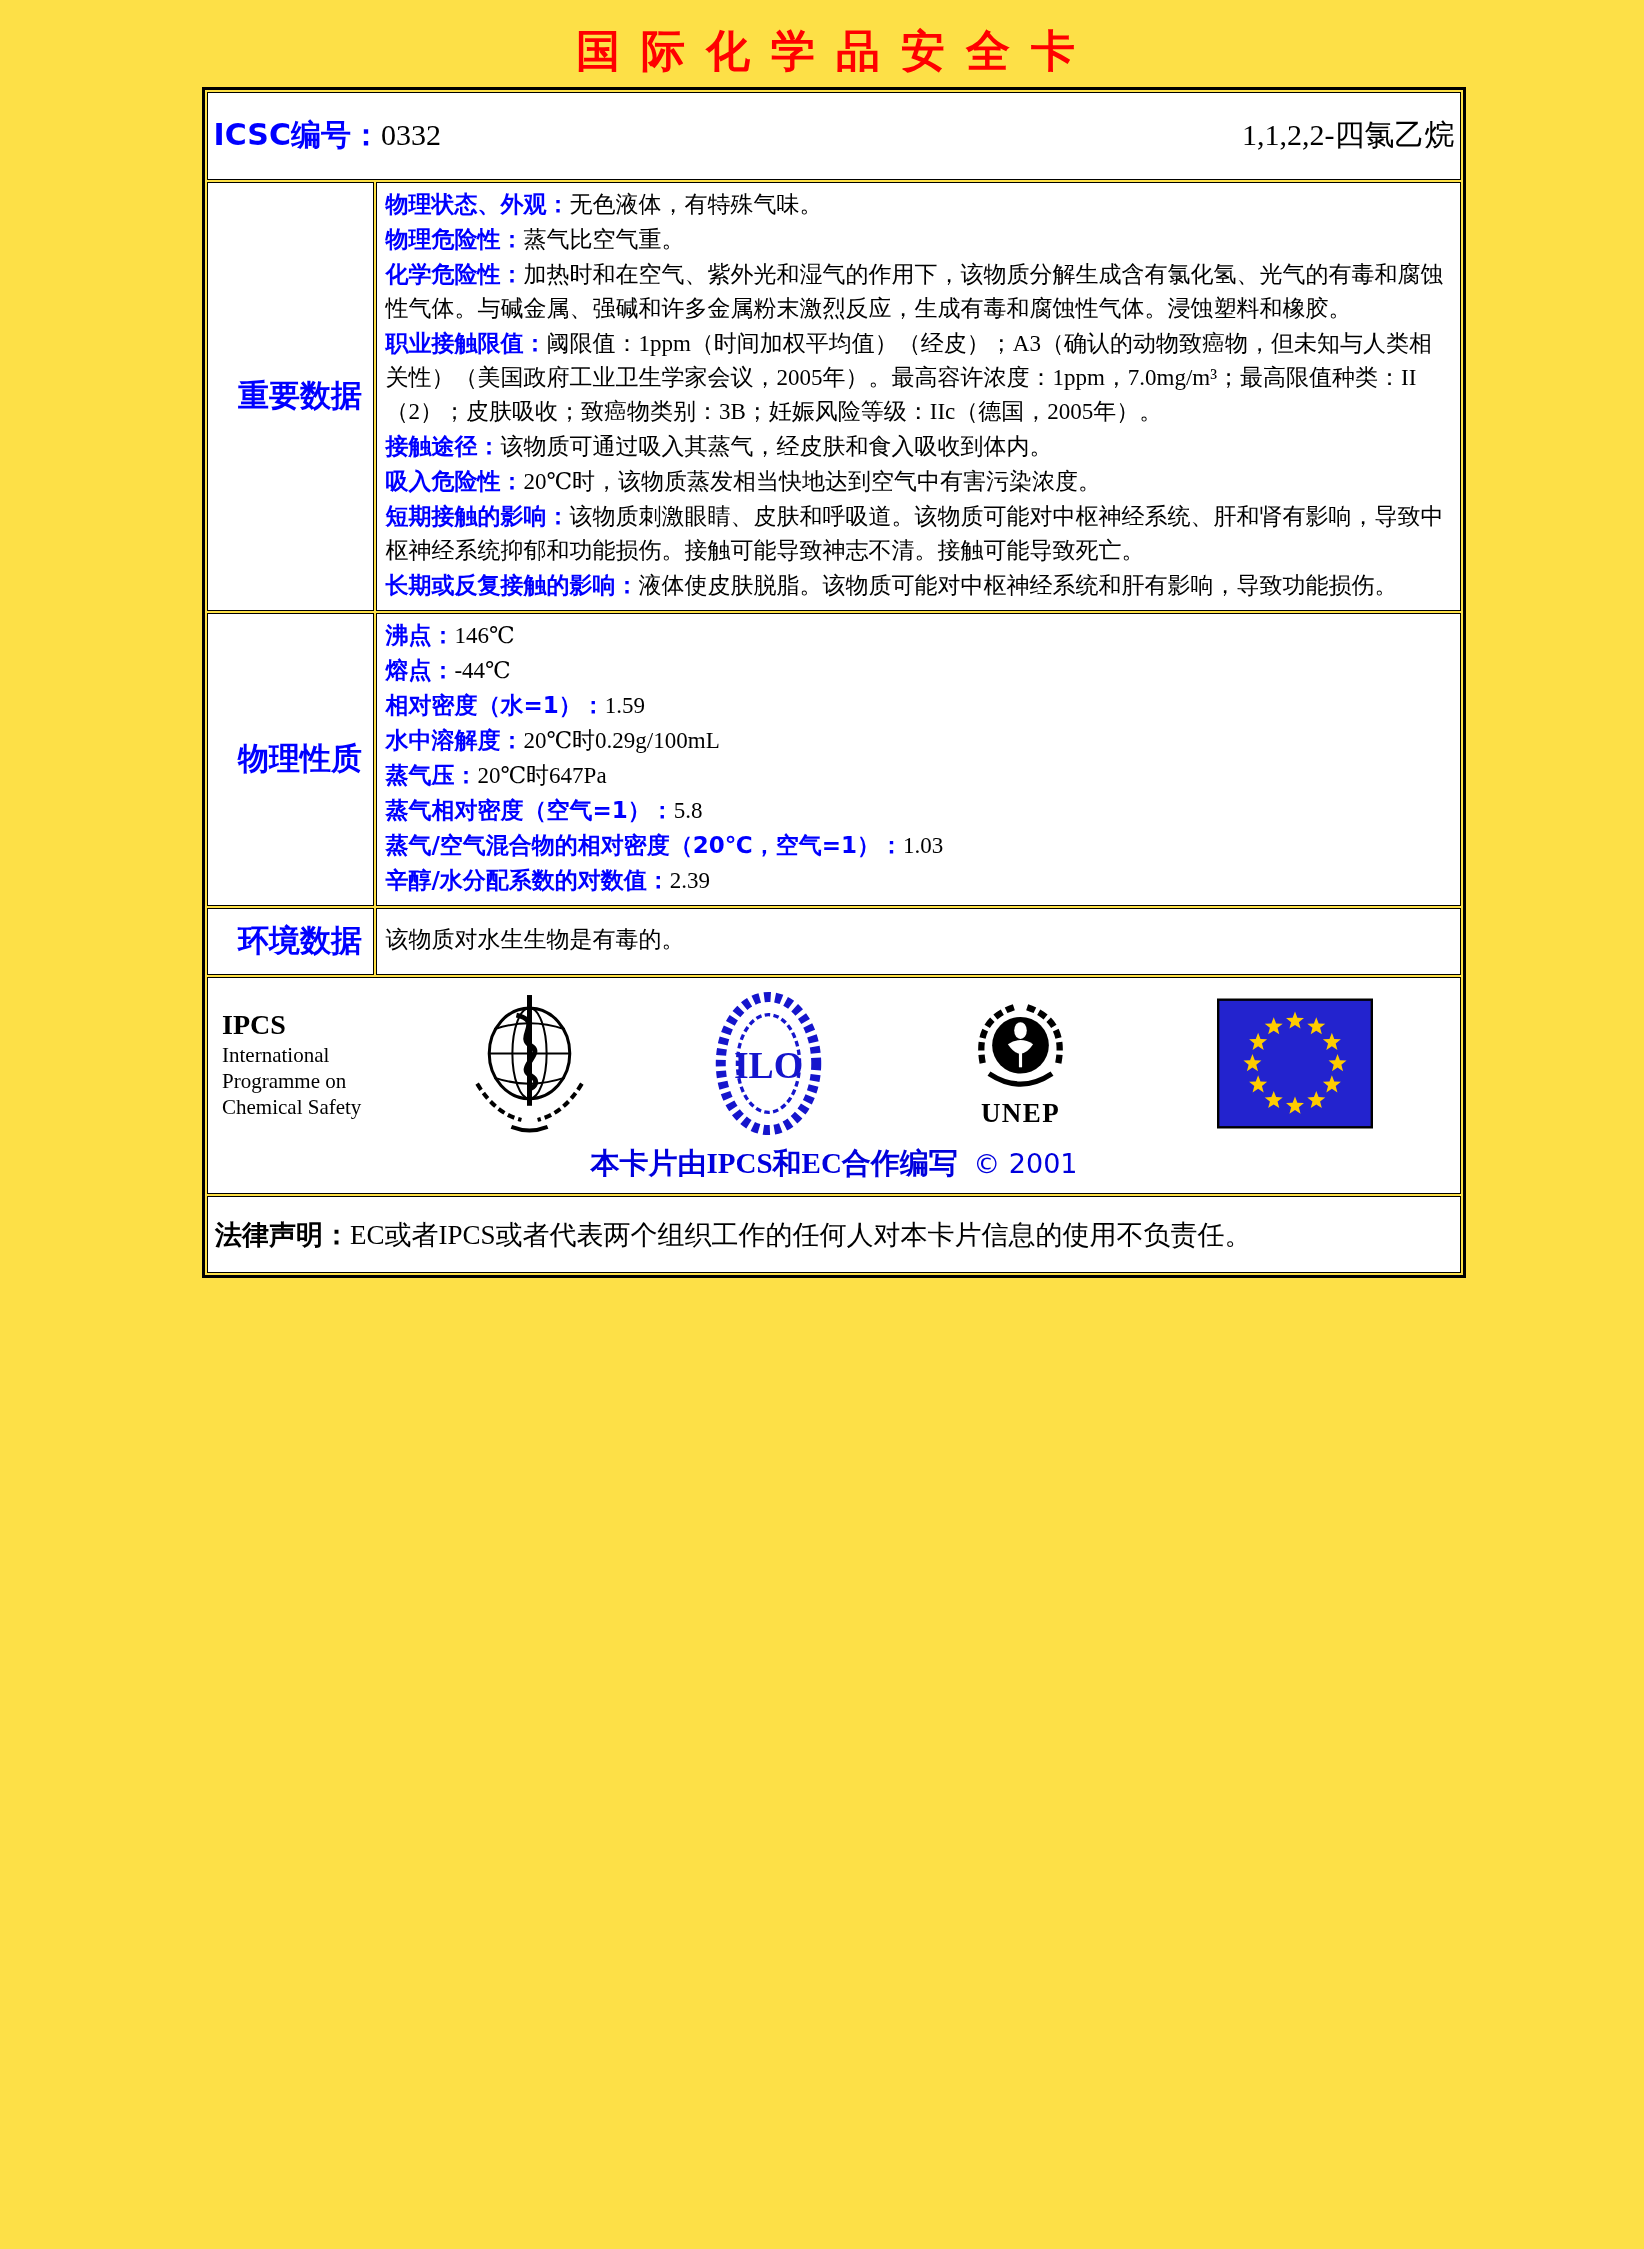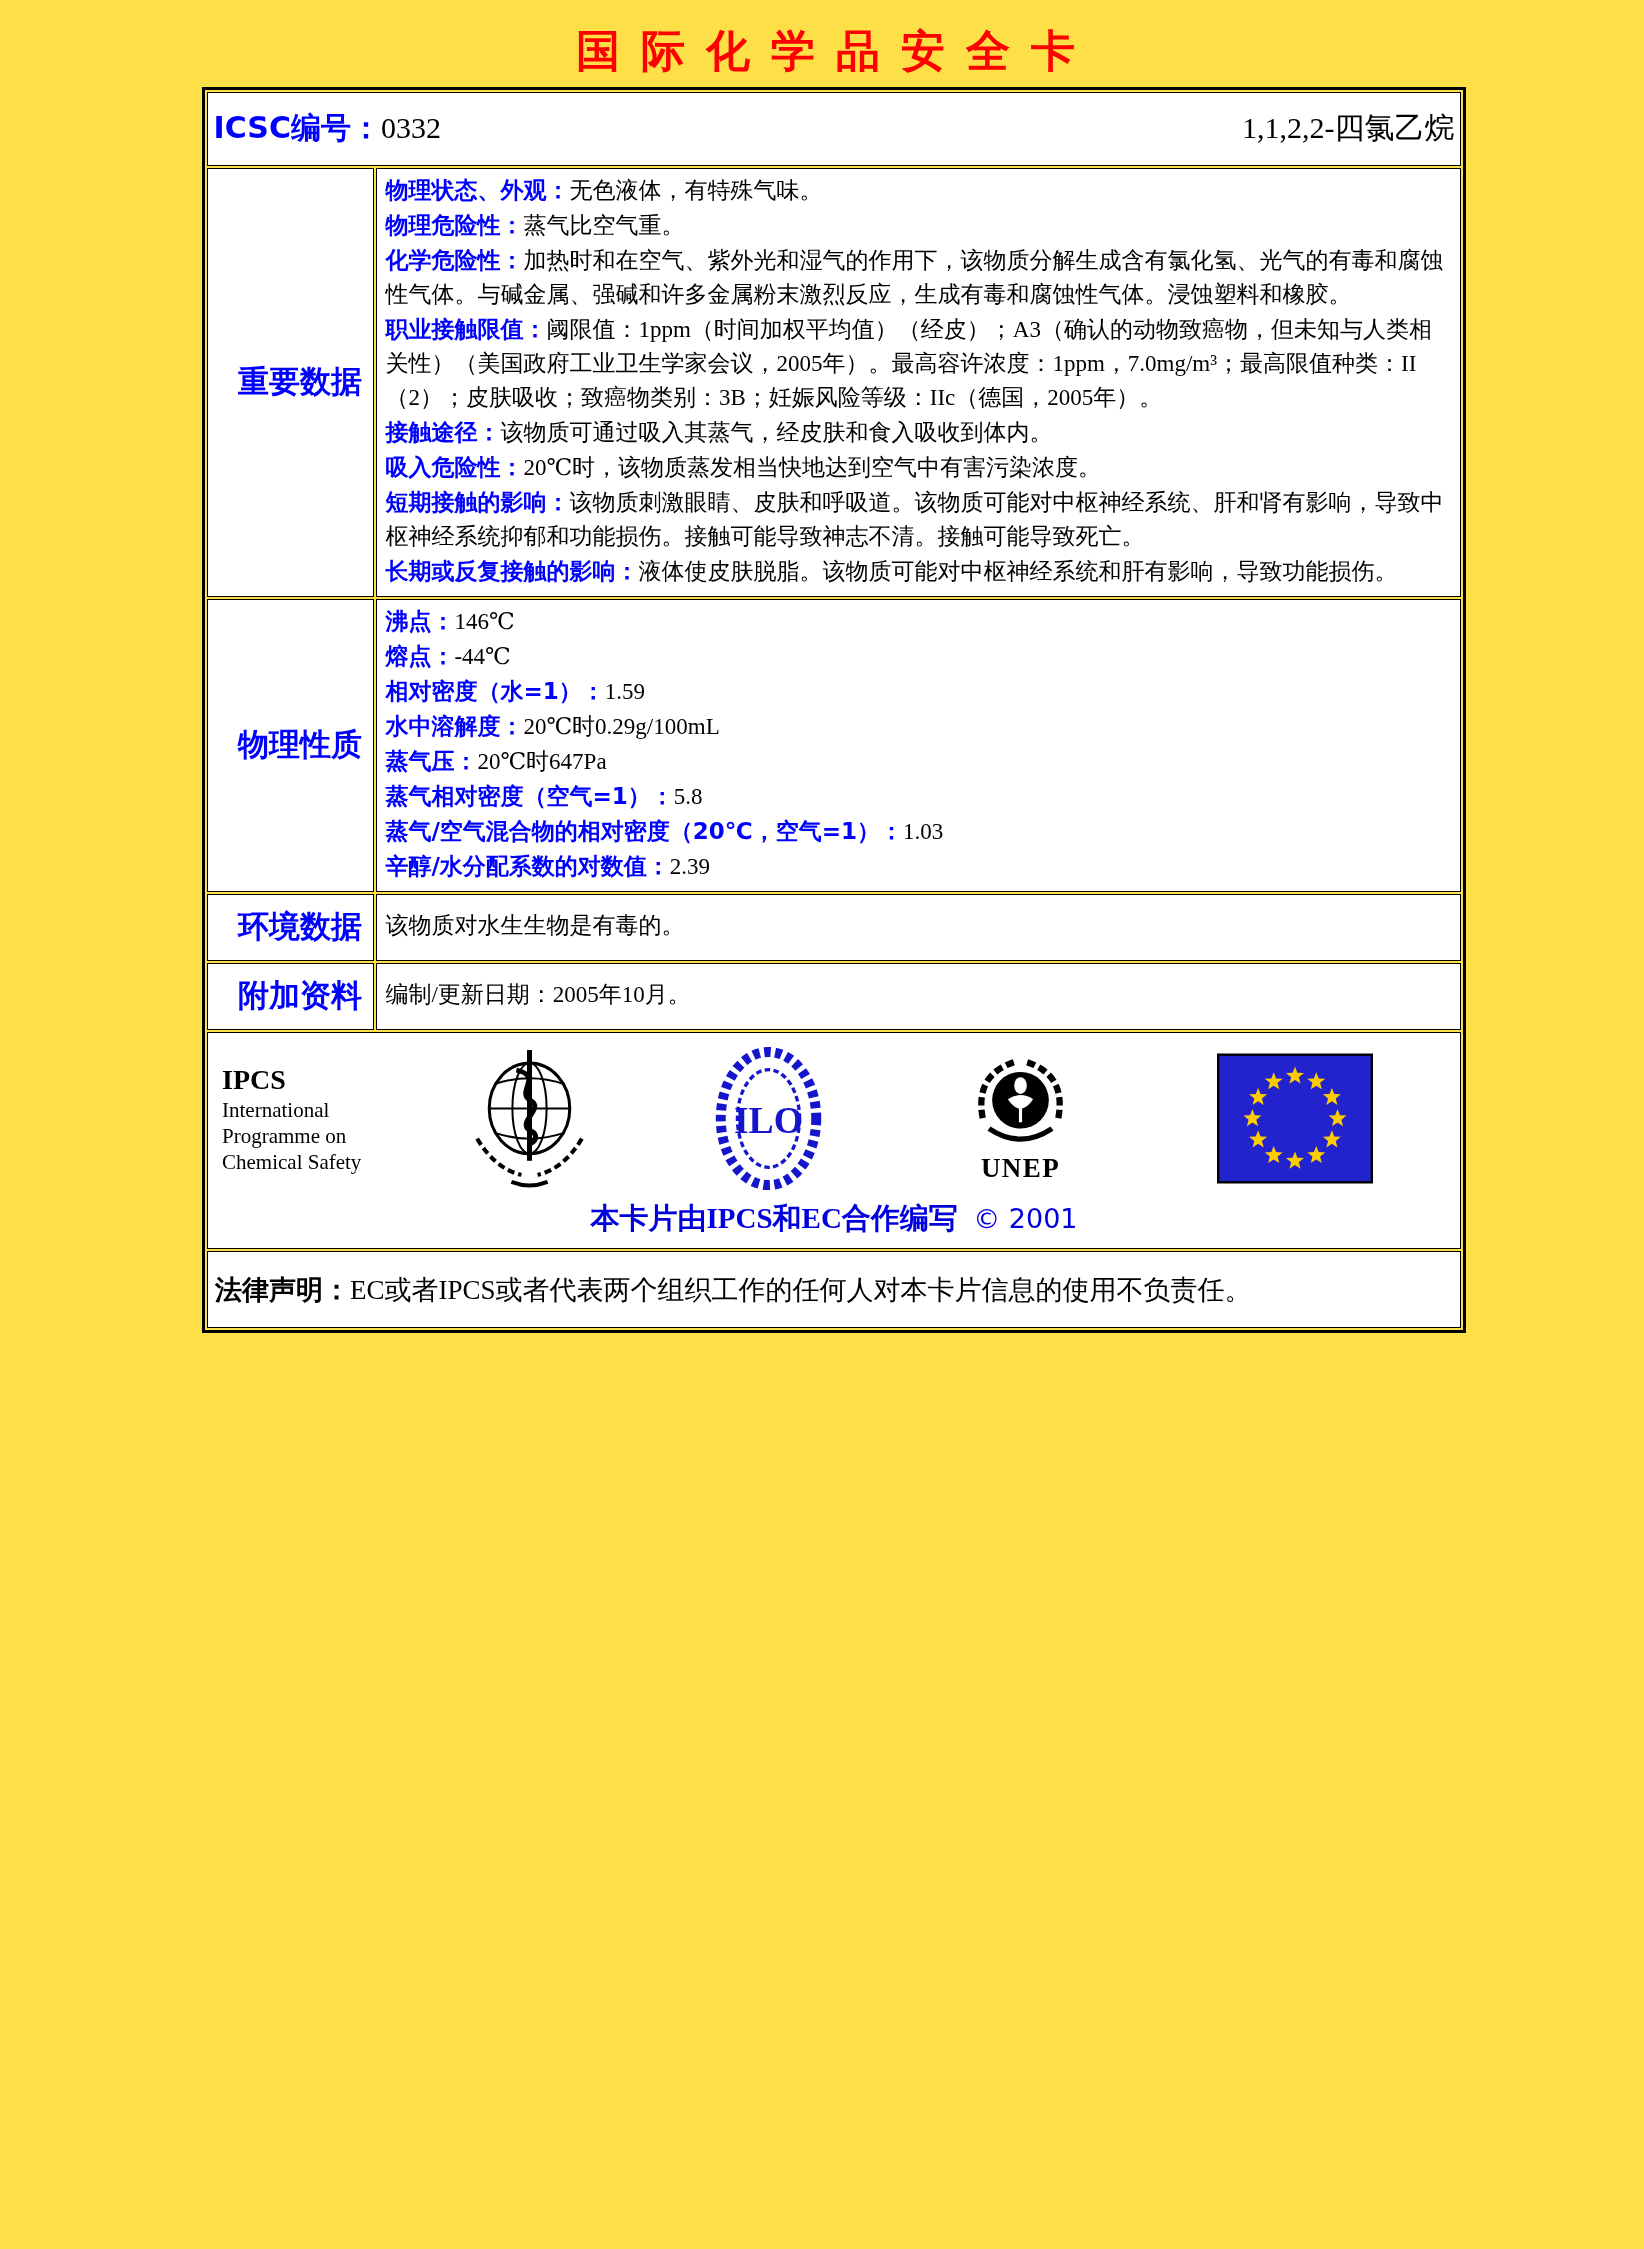--- a/index.html
+++ b/index.html
@@ -40,21 +40,21 @@
     border-spacing:2.8px;
     table-layout:fixed;
   }
   table.card td{
     border:1.4px solid #000;
     background:#fff;
     vertical-align:middle;
   }
   col.c-label{width:167px;}
   .header-cell{
-    height:74px;
+    height:88px;
     font-size:30px;
     padding:0 5.6px;
   }
   .header-flex{display:flex;justify-content:space-between;align-items:center;}
   .lbl{
     color:var(--accent-blue);
     font-weight:bold;
     font-family:"DejaVu Sans","Liberation Sans",sans-serif;
   }
   .row-label{
@@ -164,24 +164,20 @@
         <div class="item"><span class="lbl">辛醇/水分配系数的对数值：</span><span>2.39</span></div>
       </td>
     </tr>
 
     <tr>
       <td class="row-label">环境数据</td>
       <td class="content env-cell">该物质对水生生物是有毒的。</td>
     </tr>
 
 
-    <tr>
-      <td class="row-label">附加资料</td>
-      <td class="content add-cell">编制/更新日期：2005年10月。</td>
-    </tr>
 
     <tr>
       <td colspan="2" class="logos-cell">
         <div class="logos-flex">
           <div class="ipcs-block">
             <div class="ipcs-abbr">IPCS</div>
             <div class="ipcs-line">International</div>
             <div class="ipcs-line">Programme on</div>
             <div class="ipcs-line">Chemical Safety</div>
           </div>

